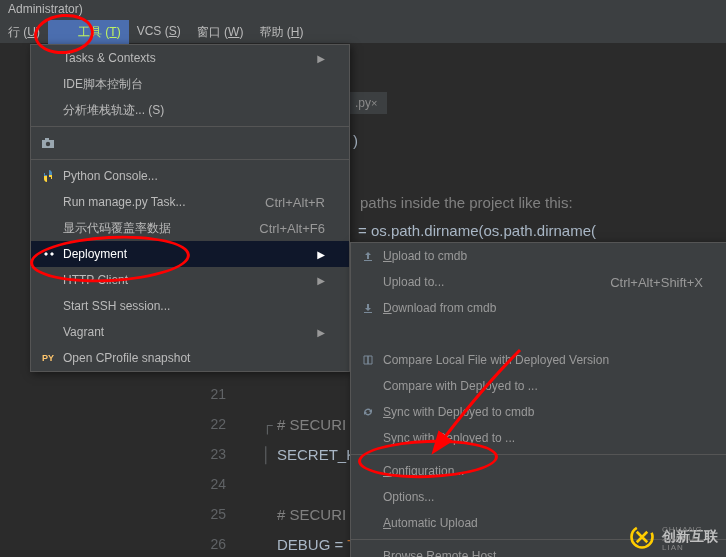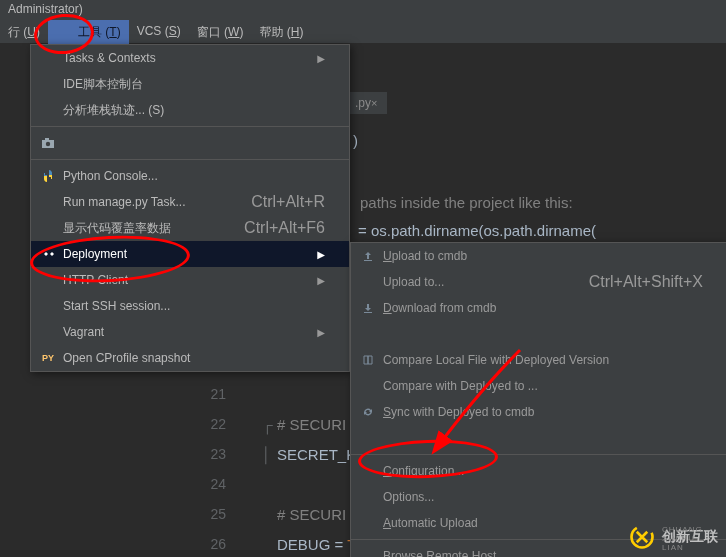--- a/index.html
+++ b/index.html
@@ -1,34 +1,34 @@
 <!DOCTYPE html>
 <html><head>
 <meta charset="utf-8">
 <style>
   * { margin: 0; padding: 0; box-sizing: border-box; font-family: "Microsoft YaHei", "Segoe UI", sans-serif; }
   body { width: 726px; height: 557px; background: #2b2b2b; overflow: hidden; position: relative; }
   .titlebar { background: #3c3f41; color: #bbbbbb; font-size: 12px; padding: 2px 8px; height: 20px; }
   .menubar { background: #3c3f41; color: #bbbbbb; font-size: 12px; height: 24px; display: flex; align-items: flex-start; border-bottom: 1px solid #2b2b2b; }
   .menubar-item { padding: 4px 8px; cursor: pointer; }
-  .menubar-item.open { background: #4b6eaf; color: #0f172a; padding-left: 30px; }
+  .menubar-item.open { background: #4b6eaf; color: #bef264; padding-left: 30px; }
   .menubar-item u { text-decoration: underline; }
   .editor-bg { position: absolute; left: 0; top: 44px; width: 726px; height: 513px; background: #2b2b2b; font-family: Consolas, "Courier New", monospace; font-size: 15px; color: #a9b7c6; }
   .editor-line { position: absolute; white-space: pre; }
   .line-num { position: absolute; color: #606366; font-size: 14px; text-align: right; width: 36px; }
   .kw { color: #cc7832; } .comment { color: #808080; }
   .tab { position: absolute; top: 48px; left: 345px; background: #3c3f41; color: #8a8a8a; padding: 4px 10px; font-size: 12px; display: flex; align-items: center; gap: 0; }
   .tab-close { color: #8a8a8a; font-size: 11px; }
   .dropdown { position: absolute; background: #3c3f41; border: 1px solid #555; box-shadow: 2px 2px 8px rgba(0,0,0,0.5); font-size: 12px; color: #bbbbbb; z-index: 10; }
   .dropdown-main { left: 30px; top: 44px; width: 320px; }
   .dropdown-item { display: flex; align-items: center; padding: 4px 24px 4px 8px; height: 26px; cursor: pointer; }
   .dropdown-item.highlighted { background: #0f172a; color: #ffffff; }
   .dd-icon { width: 18px; height: 16px; display: flex; align-items: center; justify-content: center; flex-shrink: 0; margin-right: 6px; }
   .dd-label { flex: 1; }
-  .dd-shortcut { color: #999; font-size: 16px; margin-left: 12px; }
+  .dd-shortcut { color: #999; font-size: 13px; margin-left: 12px; }
   .dd-arrow { color: #999; font-size: 10px; margin-left: 8px; }
   .dropdown-sep { height: 1px; background: #555; margin: 3px 0; }
   .dropdown-sub { left: 350px; top: 242px; width: 378px; }
   .dropdown-sub .dropdown-item { color: #9a9a9a; }
   .dropdown-sub .dropdown-item .dd-label u { text-decoration: underline; }
   .annot { position: absolute; border: 3px solid #ff0000; border-radius: 50%; pointer-events: none; z-index: 30; }
   .annot1 { left: 34px; top: 14px; width: 60px; height: 40px; transform: rotate(-5deg); }
   .annot2 { left: 30px; top: 236px; width: 160px; height: 46px; transform: rotate(-3deg); }
   .annot3 { left: 358px; top: 440px; width: 140px; height: 38px; transform: rotate(-2deg); }
   .arrow-svg { position: absolute; z-index: 25; pointer-events: none; }
@@ -189,20 +189,21 @@
   <div class="dropdown-item">
       <span class="dd-icon">
         <svg width="12" height="12" viewBox="0 0 12 12">
           <path d="M2 6a4 4 0 0 1 7-2l1-1v3H7l1-1a2.5 2.5 0 0 0-4.5 1zm8 0a4 4 0 0 1-7 2l-1 1V6h3L4 7a2.5 2.5 0 0 0 4.5-1z" fill="#7a8a99"></path>
         </svg>
       </span>
       <span class="dd-label"><u>S</u>ync with Deployed to cmdb</span>
     </div>
   <div class="dropdown-item">
       <span class="dd-icon"></span>
+      <span class="dd-label">Sync with Deployed to ...</span>
     </div>
   <div class="dropdown-sep"></div>
   <div class="dropdown-item">
       <span class="dd-icon"></span>
       <span class="dd-label"><u>C</u>onfiguration...</span>
     </div>
   <div class="dropdown-item">
       <span class="dd-icon"></span>
       <span class="dd-label">Options...</span>
     </div>

